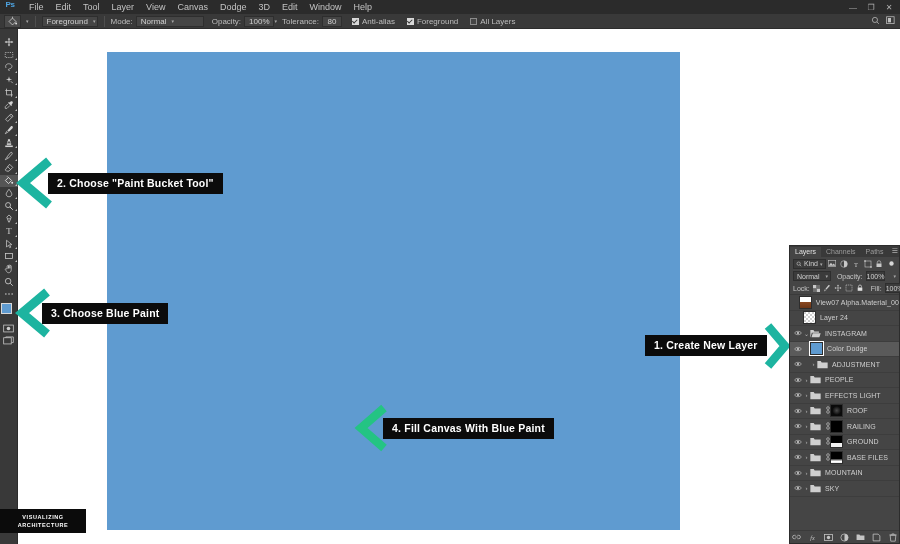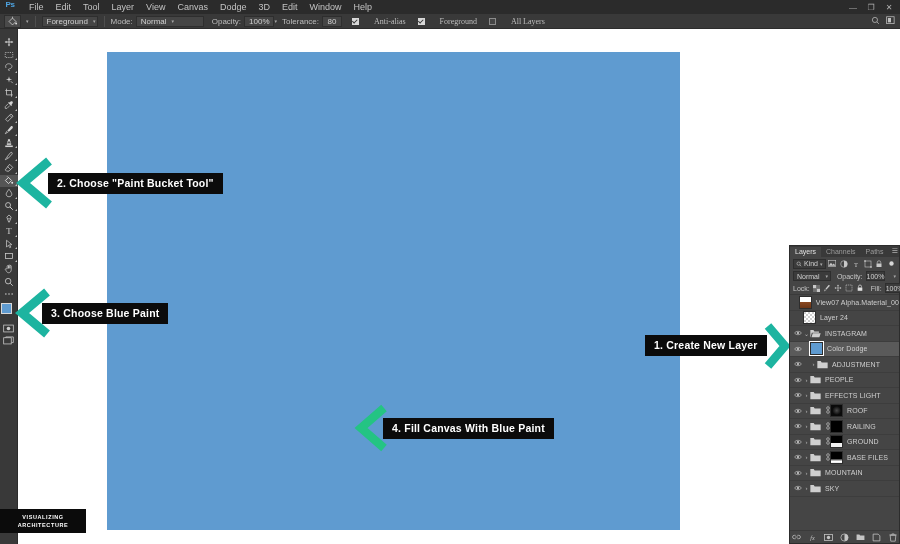--- a/index.html
+++ b/index.html
@@ -48,21 +48,21 @@
   .ob-select{
     background:#454545; border:1px solid #2e2e2e; height:11px;
     font-size:8px; color:#d0d0d0; display:flex; align-items:center;
     justify-content:flex-start; padding:0 2px 0 4px; white-space:nowrap;
   }
   .caret{ font-size:5px; color:#a8a8a8; margin-left:5px; }
   .ob-tool{
     width:17px; height:13px; display:flex; align-items:center;
     justify-content:center; background:#4a4a4a; border:1px solid #2e2e2e;
   }
-  .ob-check{ display:flex; align-items:center; gap:15px; margin-right:9px;font-family:Liberation Serif, serif;}
+  .ob-check{ display:flex; align-items:center; gap:3px; margin-right:9px;}
   .cbox{
     width:7px; height:7px; border:1px solid #8b8b8b; background:#454545;
     display:flex; align-items:center; justify-content:center;
   }
   .cbox.on{ background:#d8d8d8; border-color:#d8d8d8; }
   .cbox.on:after{
     content:""; width:4px; height:2px; border-left:1px solid #303030;
     border-bottom:1px solid #303030; transform:rotate(-45deg) translate(0px,-1px);
   }
   .ob-right{ position:absolute; right:4px; display:flex; align-items:center; gap:6px;}

